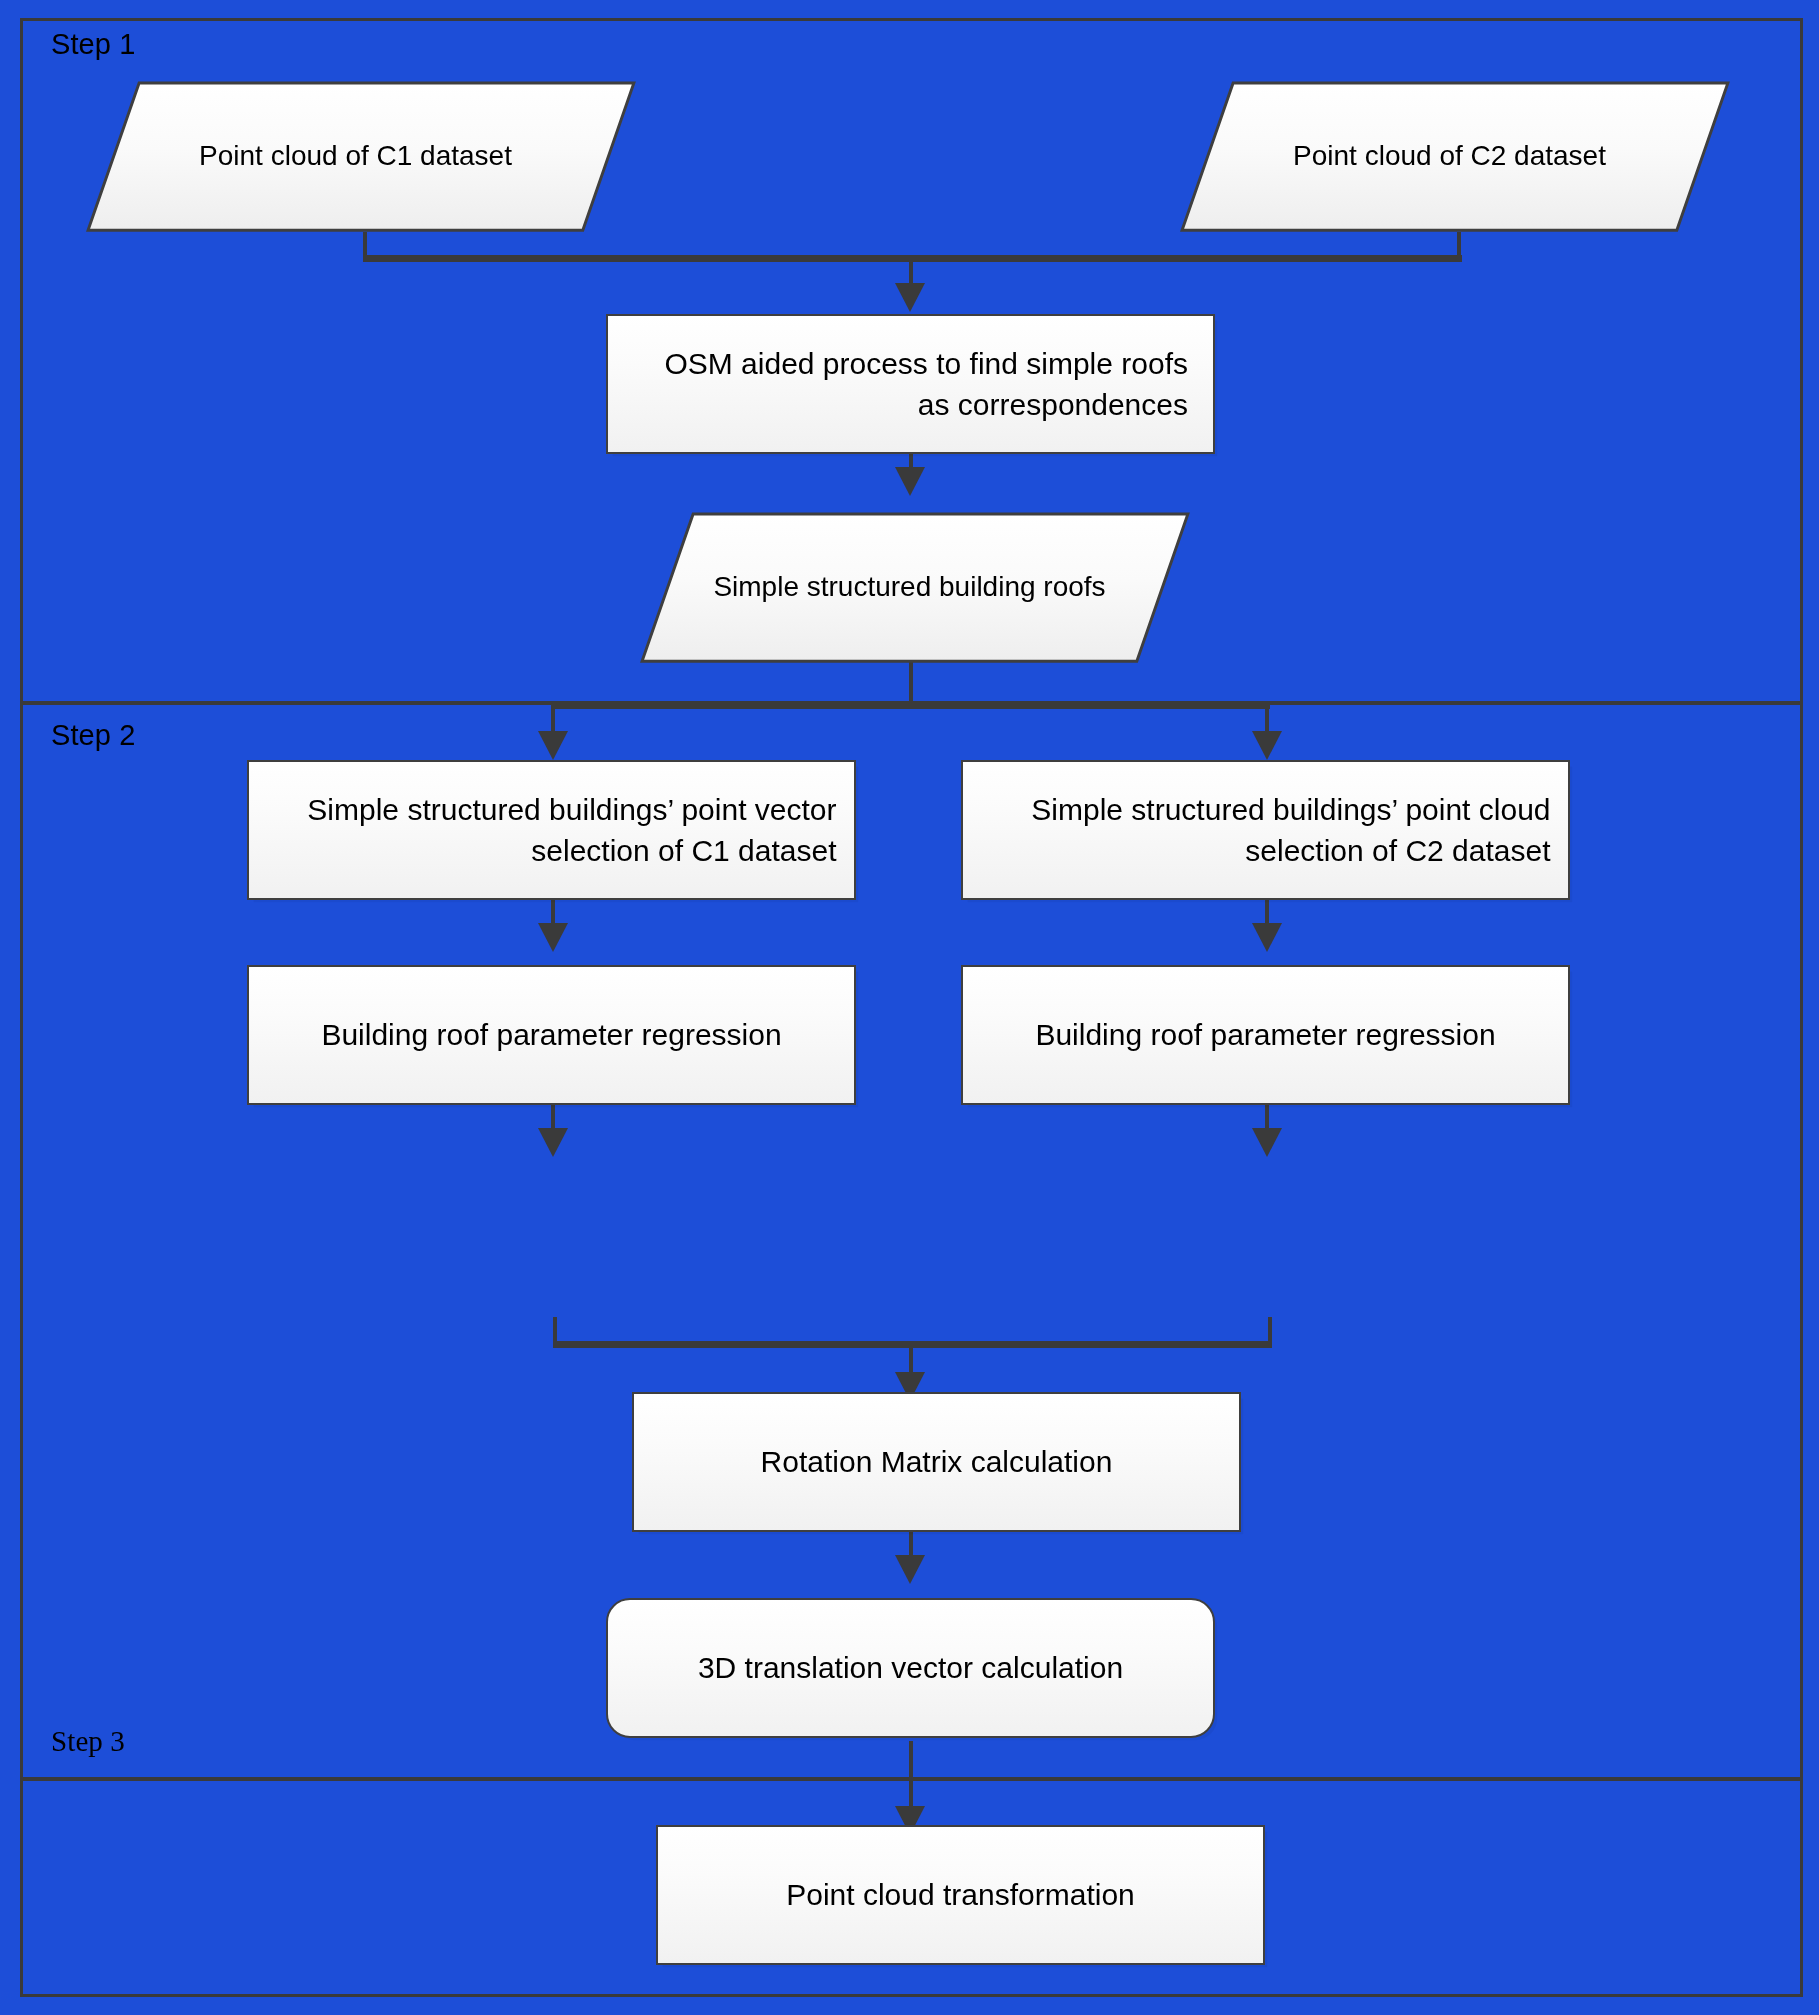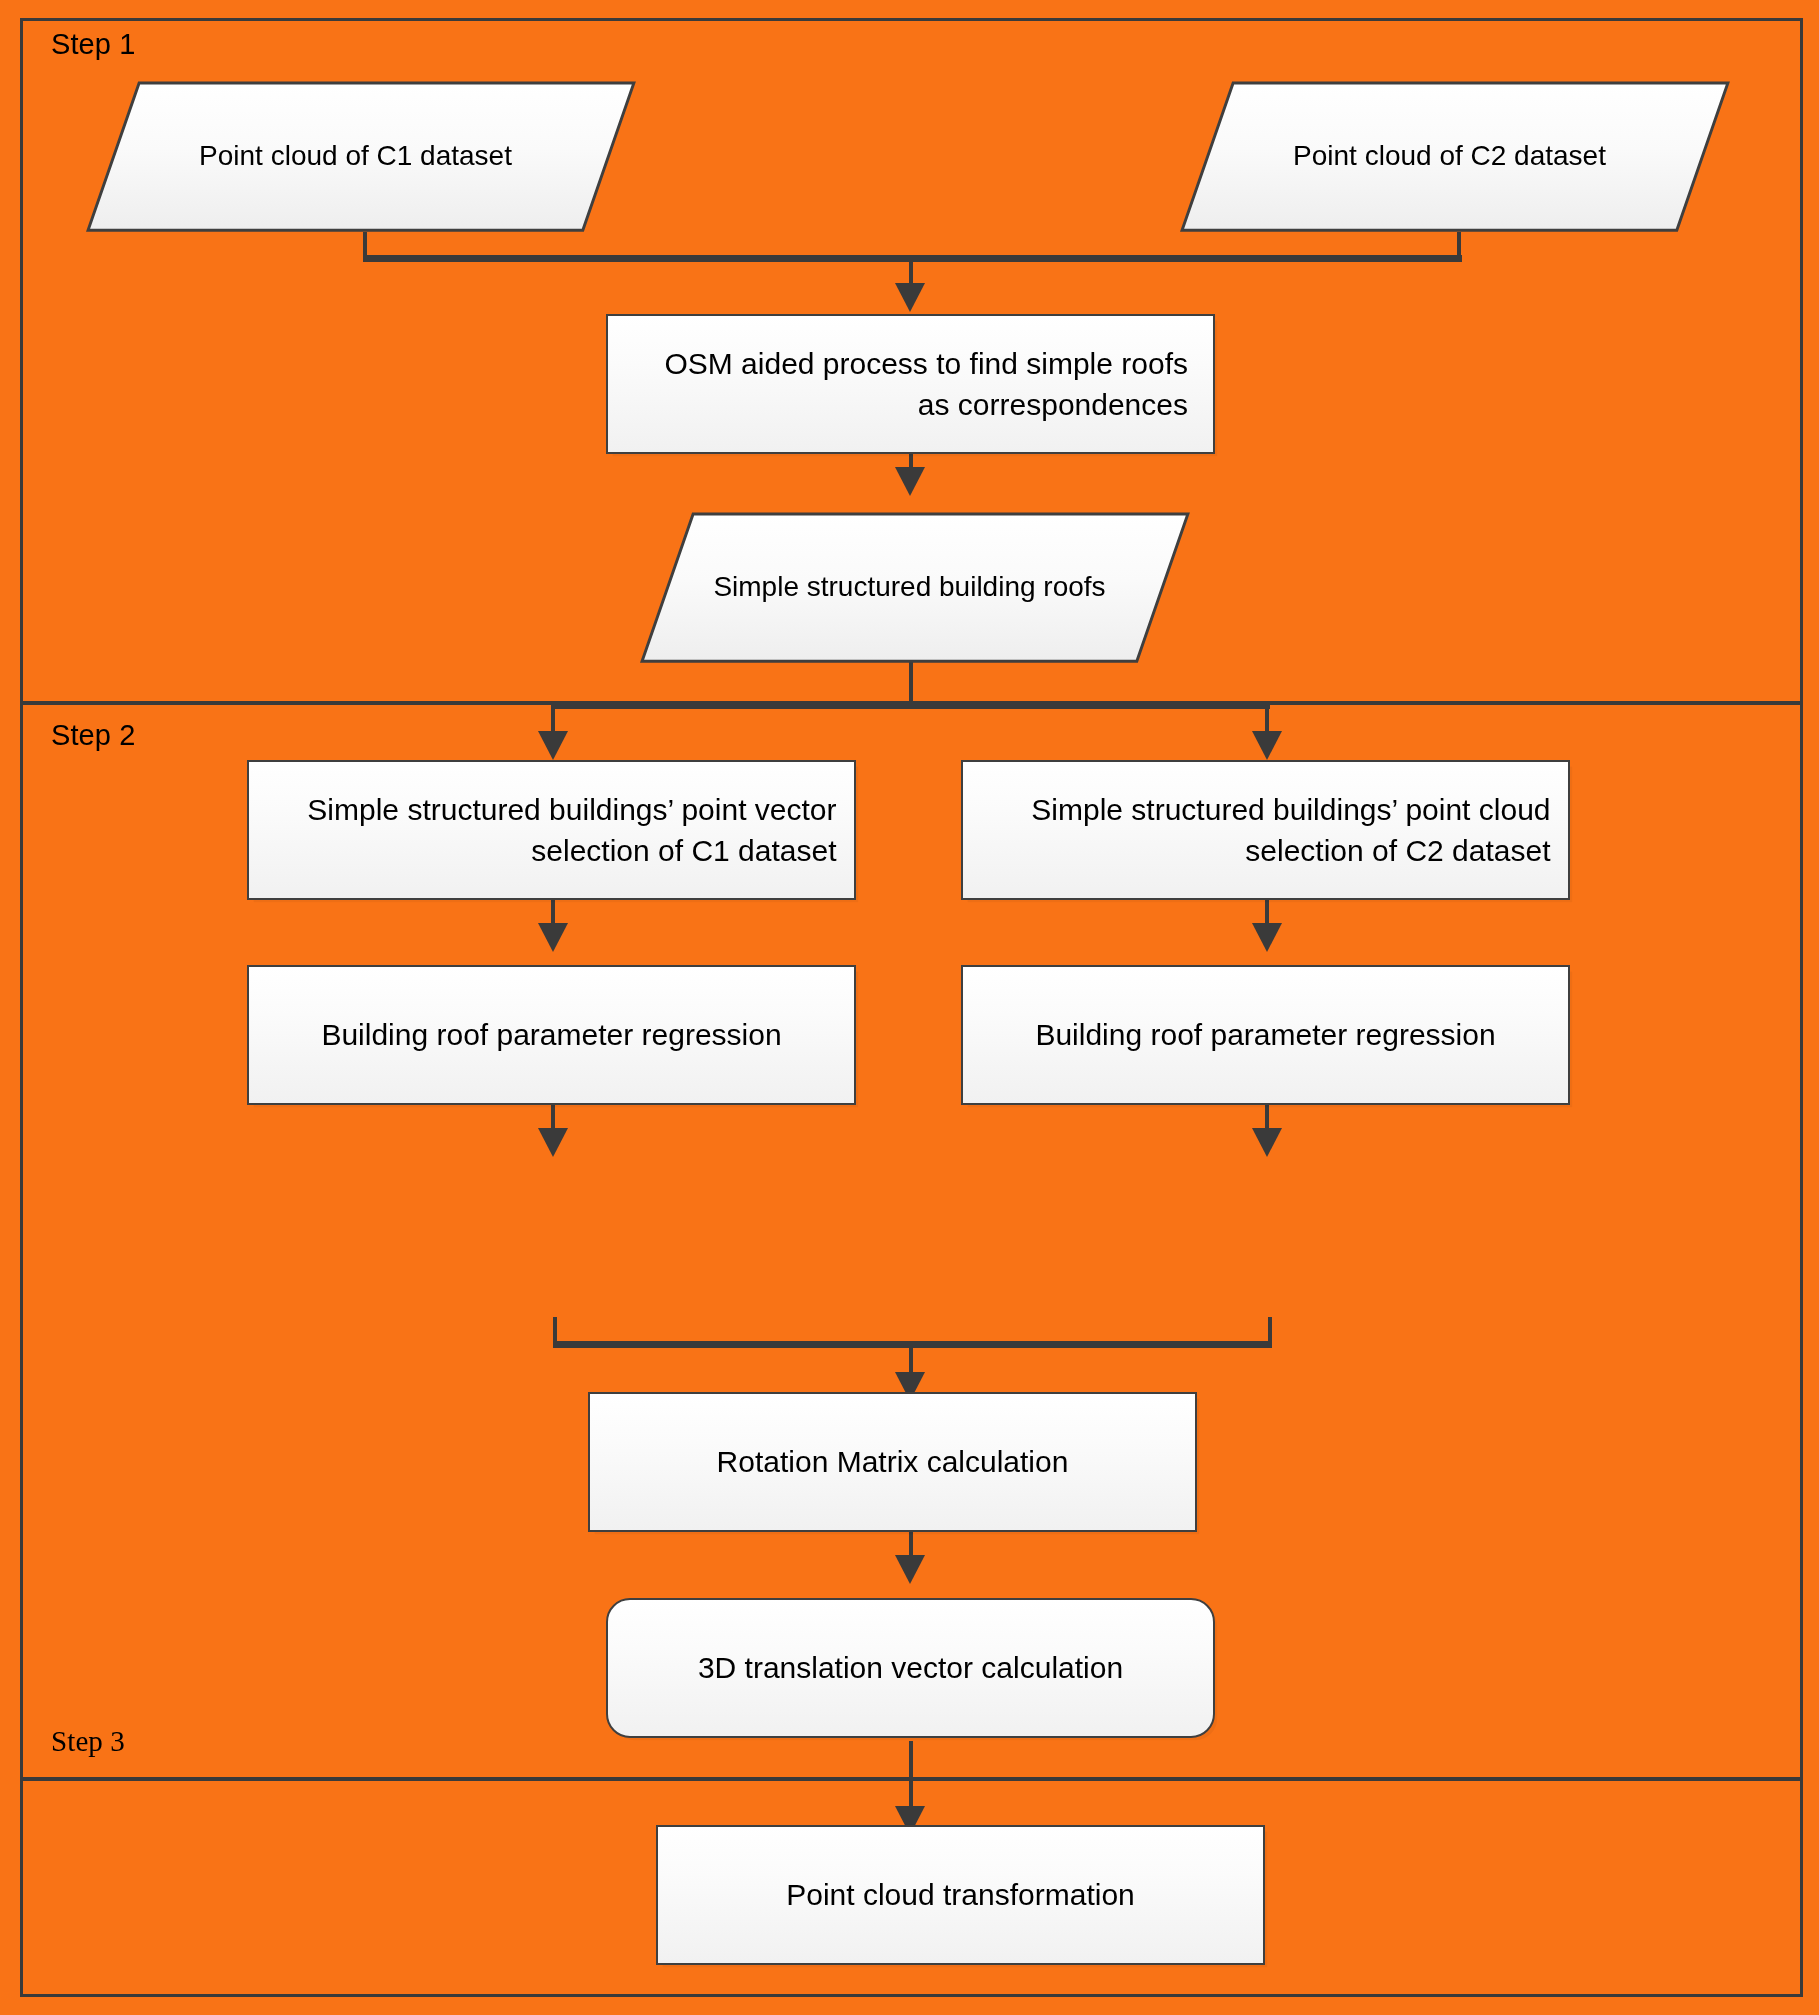--- a/index.html
+++ b/index.html
@@ -7,21 +7,21 @@
     padding: 0;
     background: #ffffff;
   }
   body {
     font-family: "Liberation Sans", sans-serif;
   }
   #canvas {
     position: relative;
     width: 1819px;
     height: 2015px;
-    background: #f97316;
+    background: #1d4ed8;
     overflow: hidden;
   }
 
   
   .frame {
     position: absolute;
     left: 20px;
     top: 18px;
     width: 1783px;
     height: 1979px;
@@ -219,21 +219,21 @@
   <div class="node proc" style="left:247px; top:965px; width:609px; height:140px; padding:0 17.5px;">
     <span>Building roof parameter regression</span>
   </div>
 
   <div class="node proc" style="left:961px; top:965px; width:609px; height:140px; padding:0 17.5px;">
     <span>Building roof parameter regression</span>
   </div>
 
 
 
-  <div class="node proc" style="left:588px; top:1392px; width:609px; height:140px; padding:0 8px;">
+  <div class="node proc" style="left:632px; top:1392px; width:609px; height:140px; padding:0 8px;">
     <span>Rotation Matrix calculation</span>
   </div>
 
   <div class="node proc" style="left:606px; top:1598px; width:609px; height:140px; padding:0 17.5px;border-radius:24px;">
     <span>3D translation vector calculation</span>
   </div>
 
   <div class="node proc" style="left:628px; top:1825px; width:609px; height:140px; padding:0 17.5px;margin-left:28px;">
     <span>Point cloud transformation</span>
   </div>

